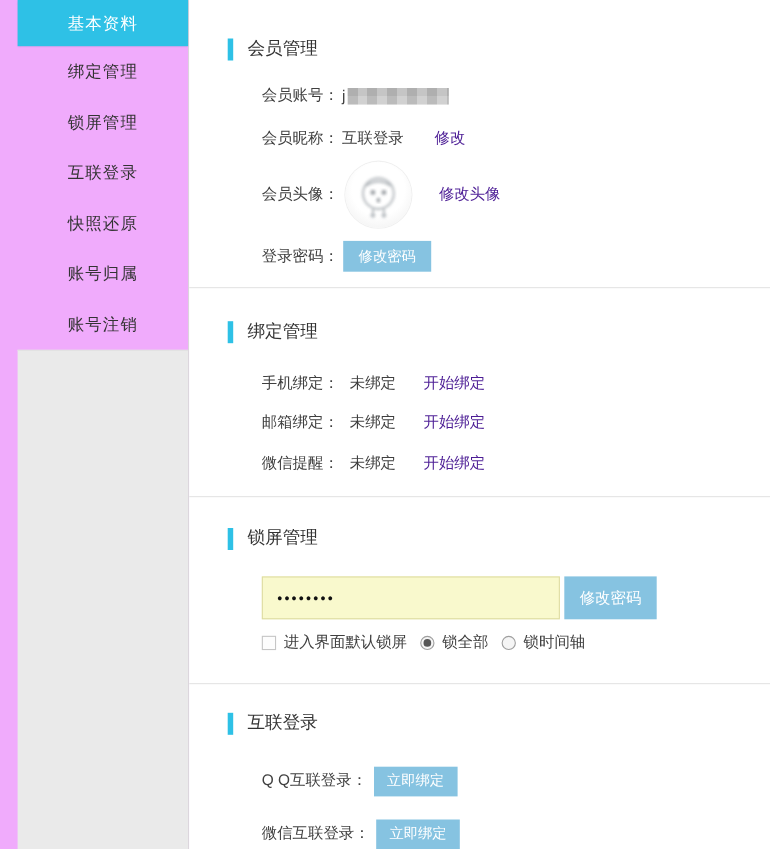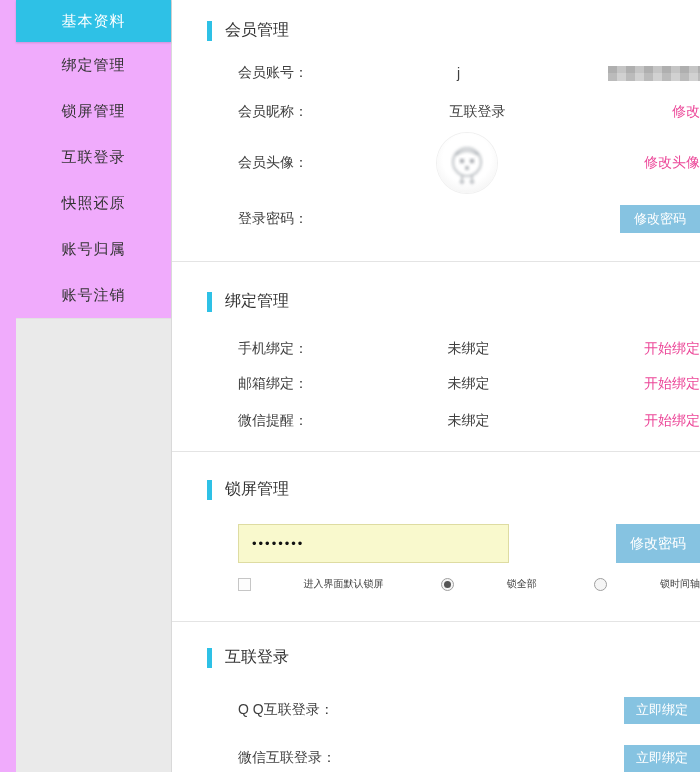--- a/index.html
+++ b/index.html
@@ -15,34 +15,34 @@
   .side-item.active { height:42px; background:#2ec1e6; color:#fff;
     box-shadow:0 1px 2px rgba(0,0,0,.15); }
   .side-filler { flex:1; background:#eaeaea; border-top:1px solid #e2e2e2; }
 
   
   .main { flex:1; background:#fff; }
   section { border-bottom:1px solid #e4e4e4; padding-left:35px; }
   .sec-title { display:flex; align-items:center; font-size:16px; color:#333; }
   .sec-bar { width:5px; height:20px; background:#2ec1e6; margin-right:13px; }
 
-  .row { display:flex; align-items:center; margin-left:31px; font-size:14px;justify-content:space-between; }
+  .row { display:flex; align-items:center; margin-left:31px; font-size:14px; }
   .row .label { color:#3f3f3f; white-space:nowrap; }
   .row .value { color:#3f3f3f; margin-left:3px; white-space:nowrap; }
-  .link { color:#ec4899; cursor:pointer; text-decoration:none; white-space:nowrap; }
+  .link { color:#4c1d95; cursor:pointer; text-decoration:none; white-space:nowrap; }
 
   .btn { background:#86c3e1; color:#fff; border:none; font-size:13px; cursor:pointer;
     font-family:inherit; }
   .btn-pwd1 { width:80px; height:28px; margin-left:4px; }
   .btn-pwd2 { width:84px; height:39px; font-size:14px; }
   .btn-bind { width:76px; height:27px; margin-left:6px; }
 
   
   .sec-member { height:262px; }
-  .sec-member .sec-title { padding-top:20px; }
+  .sec-member .sec-title { padding-top:34px; }
   .r-account { margin-top:21px; height:22px; }
   .r-nick { margin-top:17px; height:22px; }
   .r-nick .link { margin-left:28px; }
   .r-avatar { margin-top:9px; height:62px;font-family:Liberation Serif, serif; }
   .r-avatar .link { margin-left:25px; }
   .r-pwd { margin-top:11px; height:28px; }
 
   .mosaic { width:92px; height:15px; margin-left:2px;
     background:
       repeating-linear-gradient(90deg, rgba(145,145,145,.40) 0 9px, rgba(200,200,200,.40) 9px 18px),
@@ -61,21 +61,21 @@
   .r-bind1 { margin-top:27px; } .r-bind2 { margin-top:15px; } .r-bind3 { margin-top:17px; }
 
   
   .sec-lock { height:170px; }
   .sec-lock .sec-title { padding-top:27px; }
   .r-lockpwd { margin-top:24px; height:39px; align-items:stretch; }
   .pwd-input { width:271px; height:39px; background:#f9f9cd; border:1px solid #dedca2;
     padding-left:13px; font-size:13px; letter-spacing:2px; color:#111; outline:none;
     font-family:inherit; }
   .r-lockpwd .btn-pwd2 { margin-left:4px; }
-  .r-lockopts { margin-top:13px; height:16px; font-size:10px; align-items:center; }
+  .r-lockopts { margin-top:13px; height:16px; font-size:14px; align-items:center; }
   .cbx { width:13px; height:13px; border:1px solid #c6c6c6; background:#fdfdfd;
     display:inline-block; cursor:pointer; }
   .rdo { width:13px; height:13px; border:1px solid #9f9f9f; border-radius:50%;
     background:#f5f5f5; display:inline-flex; align-items:center; justify-content:center;
     cursor:pointer; }
   .rdo.on::after { content:""; width:7px; height:7px; border-radius:50%; background:#555; }
   .r-lockopts .opt-label { margin-left:7px; white-space:nowrap; }
   .r-lockopts .rdo { margin-left:12px; }
 
   

